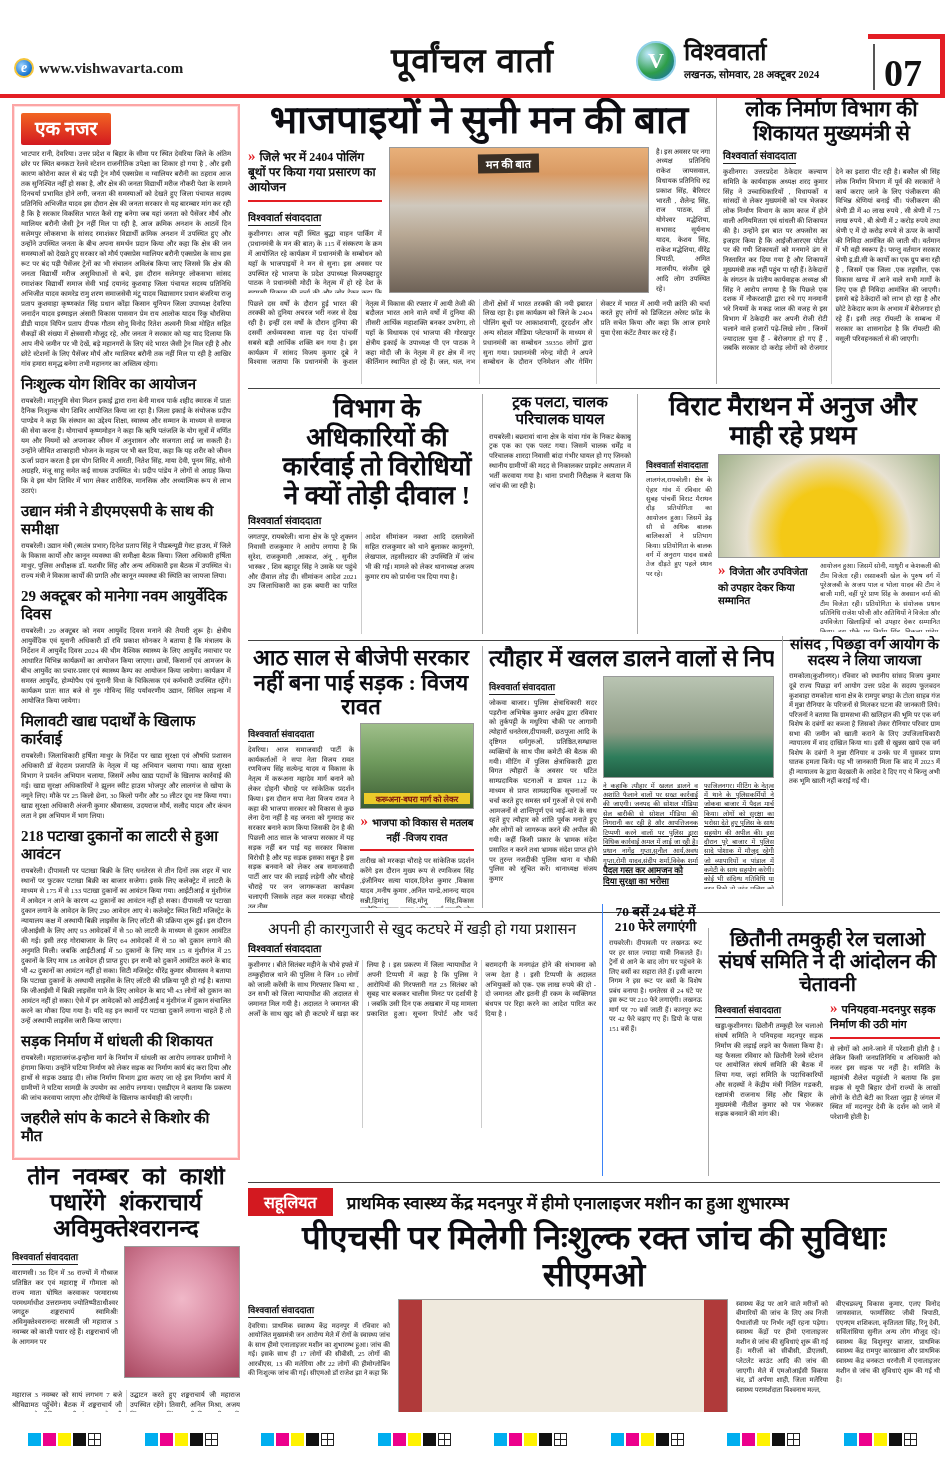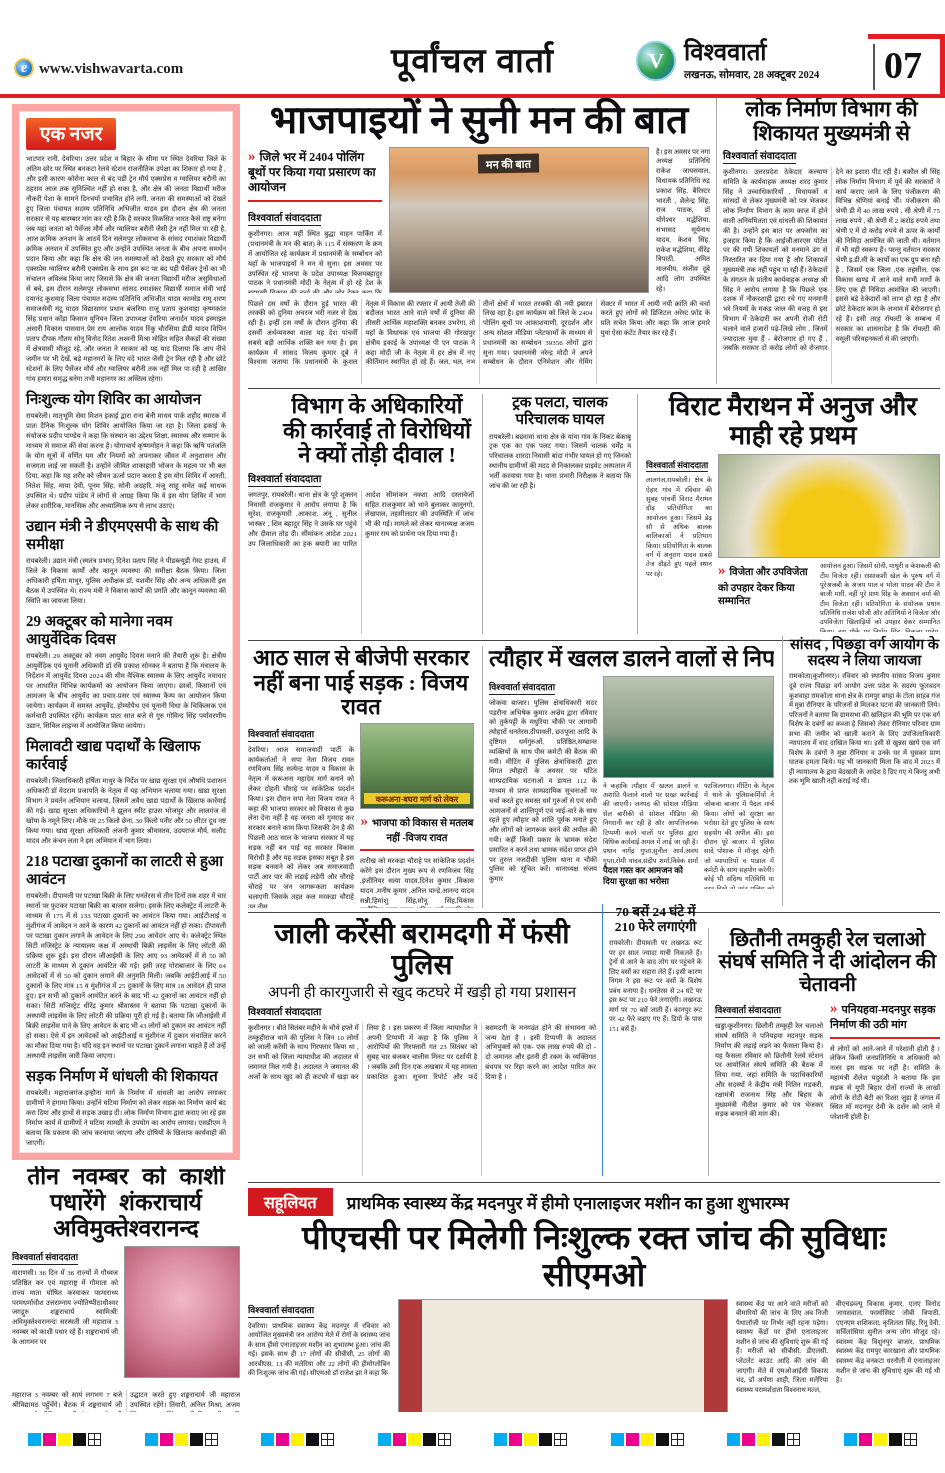--- a/index.html
+++ b/index.html
@@ -28,21 +28,21 @@
   .cols2{columns:2;column-gap:8px;column-rule:1px solid #ccc;}
   .cols3{columns:3;column-gap:8px;column-rule:1px solid #ccc;}
   .cols4{columns:4;column-gap:8px;column-rule:1px solid #ccc;}
   .kick{font-weight:bold;font-size:12px;line-height:1.25;}
   .chev{color:#e31e24;font-weight:bold;font-size:15px;margin-right:4px;}
   .redline{height:2px;background:#e31e24;margin:5px 0;}
   .photo{position:relative;overflow:hidden;border:1px solid #999;box-sizing:border-box;}
   .caption{font-weight:bold;font-size:10px;line-height:1.3;}
   .sep-h{background:#444;height:1px;}
   
-  .rail{border:7px solid #fca5a5;box-shadow:0 0 0 1px #fdd inset;padding:5px 7px;box-sizing:border-box;overflow:hidden;}
+  .rail{border:2px solid #fca5a5;box-shadow:0 0 0 1px #fdd inset;padding:5px 7px;box-sizing:border-box;overflow:hidden;}
   .one-look-tab{background:linear-gradient(180deg,#f26522,#d31920);color:#fff;font-weight:bold;font-size:19px;
                 padding:2px 14px 4px;display:inline-block;border-radius:2px;margin:2px 0 4px;}
   .rail-hl{font-size:15px;font-weight:bold;line-height:1.2;margin:6px 0 3px;}
   .rail-body{font-size:6.9px;line-height:1.45;text-align:justify;color:#1c1c1c;}
   
   .label-box{background:#d31920;color:#fff;font-weight:bold;font-size:16px;padding:3px 16px;display:inline-block;}
   .kicker-strip{font-weight:bold;font-size:17px;}
   .subhead{font-weight:normal;font-size:15px;text-align:center;}
   
   .ph-crowd{background:linear-gradient(180deg,#e8b07a 0%,#d99a63 18%,#cfc8bd 40%,#b8a894 60%,#6e6257 100%);}
@@ -74,21 +74,21 @@
   <div class="abs page-title" style="left:0;top:36px;width:945px;text-align:center;">पूर्वांचल वार्ता</div>
   <div class="abs brand" style="left:636px;top:40px;">
     <span class="brand-logo">V</span>
     <span>
       <div class="brand-name">विश्ववार्ता</div>
       <div class="brand-date">लखनऊ,  सोमवार, 28 अक्टूबर 2024</div>
     </span>
   </div>
   <div class="abs vline" style="left:873px;top:44px;height:46px;"></div>
   <div class="abs pageno-frame" style="left:868px;top:34px;width:72px;height:56px;"></div>
-  <div class="abs pageno" style="left:884px;top:46px;">07</div>
+  <div class="abs pageno" style="left:884px;top:54px;">07</div>
   <div class="abs header-rule" style="left:0;top:94px;width:945px;height:4px;"></div>
 
   <div class="abs rail" style="left:12px;top:104px;width:228px;height:1056px;">
     <span class="one-look-tab">एक नजर</span>
 
     <div>
       <div class="rail-body" style="max-height:252px;overflow:hidden;">भाटपार रानी, देवरिया। उत्तर प्रदेश व बिहार के सीमा पर स्थित देवरिया जिले के अंतिम छोर पर स्थित बनकटा रेलवे स्टेशन राजनीतिक उपेक्षा का शिकार हो गया है , और इसी कारण कोरोना काल से बंद पड़ी ट्रेन मौर्य एक्सप्रेस व ग्वालियर बरौनी का ठहराव आज तक सुनिश्चित नहीं हो सका है, और क्षेत्र की जनता विद्यार्थी मरीज नौकरी पेशा के सामने दिनचर्या प्रभावित होने लगी, जनता की समस्याओं को देखते हुए जिला पंचायत सदस्य प्रतिनिधि अभिजीत यादव इस दौरान क्षेत्र की जनता सरकार से यह बारम्बार मांग कर रही है कि है सरकार विकसित भारत कैसे राष्ट्र बनेगा जब यहां जनता को पैसेंजर मौर्य और ग्वालियर बरौनी जैसी ट्रेन नहीं मिल पा रही है, आज क्रमिक अनशन के आठवें दिन सलेमपुर लोकसभा के सांसद रमाशंकर विद्यार्थी क्रमिक अनशन में उपस्थित हुए और उन्होंने उपस्थित जनता के बीच अपना समर्थन प्रदान किया और कहा कि क्षेत्र की जन समस्याओं को देखते हुए सरकार को मौर्य एक्सप्रेस ग्वालियर बरौनी एक्सप्रेस के साथ इस रूट पर बंद पड़ी पैसेंजर ट्रेनों का भी संचालन अविलंब किया जाए जिससे कि क्षेत्र की जनता विद्यार्थी मरीज असुविधाओं से बचे, इस दौरान सलेमपुर लोकसभा सांसद रमाशंकर विद्यार्थी समाज सेवी भाई दयानंद कुशवाह जिला पंचायत सदस्य प्रतिनिधि अभिजीत यादव कामरेड रामु शरण समाजसेवी मंटू यादव विद्यासागर प्रधान बंजरिया राजू प्रताप कुशवाहा कृष्णकांत सिंह प्रधान कोंड़ा किसान यूनियन जिला उपाध्यक्ष देवरिया जनार्दन यादव इस्माइल अंसारी विकास पासवान प्रेम राय आलोक यादव रिंकु चौरसिया डीडी यादव विपिन प्रताप दीपक गौतम सोनू विनोद रितेश अश्वनी मिश्रा मोहित सहित सैकड़ों की संख्या में क्षेत्रवासी मौजूद रहे, और जनता ने सरकार को यह याद दिलाया कि आप नीचे जमीन पर भी देखें, बड़े महानगरों के लिए वंदे भारत जैसी ट्रेन मिल रही है और छोटे स्टेशनों के लिए पैसेंजर मौर्य और ग्वालियर बरौनी तक नहीं मिल पा रही है आखिर गांव हमारा समृद्ध बनेगा तभी महानगर का अस्तित्व रहेगा।</div>
     </div>
     <div>
       <div class="rail-hl">निःशुल्क योग शिविर का आयोजन</div>
@@ -139,21 +139,21 @@
 
   <div class="abs" style="left:716px;top:98px;width:224px;height:286px;overflow:hidden;border-left:1px solid #aaa;padding-left:6px;box-sizing:border-box;">
     <div class="hl" style="font-size:21px;">लोक निर्माण विभाग की शिकायत मुख्यमंत्री से</div>
     <div class="byline">विश्ववार्ता संवाददाता</div>
     <div class="body cols2" style="height:218px;">कुशीनगर। उत्तरप्रदेश ठेकेदार कल्याण समिति के कार्यवाहक अध्यक्ष शरद कुमार सिंह ने उच्चाधिकारियों , विधायकों व सांसदों से लेकर मुख्यमंत्री को पत्र भेजकर लोक निर्माण विभाग के काम काज में होने वाली अनियमितता एवं धांधली की शिकायत की है। उन्होंने इस बात पर अफसोस का इजहार किया है कि आईजीआरएस पोर्टल पर की गयी शिकायतों को मनमाने ढंग से निस्तारित कर दिया गया है और शिकायतें मुख्यमंत्री तक नहीं पहुंच पा रही हैं। ठेकेदारों के संगठन के प्रांतीय कार्यवाहक अध्यक्ष श्री सिंह ने आरोप लगाया है कि पिछले एक दशक में नौकरशाही द्वारा रचे गए मनमानी भरे नियमों के मकड़ जाल की वजह से इस विभाग में ठेकेदारी कर अपनी रोजी रोटी चलाने वाले हजारों पढ़े-लिखे लोग , जिनमें ज्यादातर युवा हैं - बेरोजगार हो गए हैं , जबकि सरकार दो करोड़ लोगों को रोजगार देने का इशारा पीट रही है। बकौल श्री सिंह लोक निर्माण विभाग में पूर्व की सरकारों ने कार्य कराए जाने के लिए पंजीकरण की विभिन्न श्रेणियां बनाई थीं। पंजीकरण की श्रेणी डी में 40 लाख रुपये , सी श्रेणी में 75 लाख रुपये , बी श्रेणी में 2 करोड़ रुपये तथा श्रेणी ए में दो करोड़ रुपये से ऊपर के कार्यों की निविदा आमंत्रित की जाती थी। वर्तमान में भी वही स्वरूप है। परन्तु वर्तमान सरकार श्रेणी इ,डी,सी के कार्यों का एक ग्रुप बना रही है , जिसमें एक जिला ,एक तहसील, एक विकास खण्ड में आने वाले सभी मार्गों के लिए एक ही निविदा आमंत्रित की जाएगी। इससे बड़े ठेकेदारों को लाभ हो रहा है और छोटे ठेकेदार काम के अभाव में बेरोजगार हो रहे हैं। इसी तरह रॉयल्टी के सम्बन्ध में सरकार का शासनादेश है कि रॉयल्टी की वसूली परिवहनकर्ता से की जाएगी।</div>
   </div>
 
   <div class="abs sep-h" style="left:248px;top:388px;width:692px;"></div>
 
   <div class="abs" style="left:248px;top:394px;width:226px;height:240px;overflow:hidden;">
-    <div class="hl" style="font-size:22px;margin-left:32px;">विभाग के अधिकारियों की कार्रवाई तो विरोधियों ने क्यों तोड़ी दीवाल !</div>
+    <div class="hl" style="font-size:26px;margin-left:32px;">विभाग के अधिकारियों की कार्रवाई तो विरोधियों ने क्यों तोड़ी दीवाल !</div>
     <div class="byline">विश्ववार्ता संवाददाता</div>
     <div class="body cols2" style="height:158px;">जगतपुर, रायबरेली। थाना क्षेत्र के पूरे शुक्लन निवासी राजकुमार ने आरोप लगाया है कि सुरेश, राजकुमारी ,आकाश, अंनू , सुनील भास्कर , शिव बहादुर सिंह ने उसके घर पहुंचे और दीवाल तोड़ दी। सीमांकन आदेश 2021 उप जिलाधिकारी का हक बयारी का पारित आदेश सीमांकन नक्शा आदि दस्तावेजों सहित राजकुमार को थाने बुलाकर कानूनगो, लेखपाल, तहसीलदार की उपस्थिति में जांच भी की गई। मामले को लेकर थानाध्यक्ष अजय कुमार राय को प्रार्थना पत्र दिया गया है।</div>
   </div>
 
   <div class="abs" style="left:482px;top:394px;width:156px;height:240px;overflow:hidden;border-left:1px solid #aaa;border-right:1px solid #aaa;padding:0 6px;box-sizing:border-box;">
     <div class="hl" style="font-size:15px;">ट्रक पलटा, चालक परिचालक घायल</div>
     <div class="body" style="height:198px;margin-top:4px;">रायबरेली। बछरावां थाना क्षेत्र के यांवा गांव के निकट बेकाबू ट्रक एक का एक पलट गया। जिसमें चालक धर्मेंद्र व परिचालक शारदा निवासी बांदा गंभीर घायल हो गए जिनको स्थानीय ग्रामीणों की मदद से निकालकर प्राइवेट अस्पताल में भर्ती करवाया गया है। थाना प्रभारी निरीक्षक ने बताया कि जांच की जा रही है।</div>
   </div>
 
   <div class="abs" style="left:646px;top:392px;width:294px;height:240px;overflow:hidden;">
@@ -195,40 +195,39 @@
 
   <div class="abs" style="left:482px;top:646px;width:292px;height:262px;overflow:hidden;border-left:1px solid #aaa;padding-left:6px;box-sizing:border-box;">
     <div class="hl" style="font-size:23px;white-space:nowrap;">त्यौहार में खलल डालने वालों से निपटेगी पुलिस</div>
     <div style="display:flex;gap:6px;margin-top:4px;height:218px;">
       <div style="width:108px;flex:none;">
         <div class="byline" style="font-size:9px;">विश्ववार्ता संवाददाता</div>
         <div class="body" style="height:196px;">जोकवा बाजार। पुलिस क्षेत्राधिकारी सदर पड़रौना अभिषेक कुमार अज्रेय द्वारा रविवार को तुर्कपट्टी के मधुरिया चौकी पर आगामी त्योहारों धनतेरस,दीपावली, छठपूजा आदि के दृष्टिगत धर्मगुरुओं, प्रतिष्ठित,सम्भ्रान्त व्यक्तियों के साथ पीस कमेटी की बैठक की गयी। मीटिंग में पुलिस क्षेत्राधिकारी द्वारा विगत त्यौहारों के अवसर पर घटित साम्प्रदायिक घटनाओं व डायल 112 के माध्यम से प्राप्त साम्प्रदायिक सूचनाओं पर चर्चा करते हुए समस्त धर्म गुरुओं से एवं सभी आमजनों से शान्तिपूर्ण एवं भाई-चारे के साथ रहते हुए त्यौहार को शांति पूर्वक मनाते हुए और लोगों को जागरूक करने की अपील की गयी। कहीं किसी प्रकार के भ्रामक संदेश प्रसारित न करने तथा भ्रामक संदेश प्राप्त होने पर तुरन्त नजदीकी पुलिस थाना व चौकी पुलिस को सूचित करें। थानाध्यक्ष संजय कुमार</div>
       </div>
       <div style="flex:1;overflow:hidden;">
         <div class="photo ph-meet" style="width:100%;height:102px;"></div>
-        <div style="display:flex;gap:6px;margin-top:3px;">
+        <div style="display:flex;gap:6px;margin-top:3px;text-decoration:underline;">
           <div style="flex:1;">
             <div class="body" style="height:84px;font-size:6.6px;">ने कहाकि त्यौहार में खलल डालने व अशांति फैलाने वालों पर सख्त कार्रवाई की जाएगी। जनपद की सोशल मीडिया सेल बारीकी से सोशल मीडिया की निगरानी कर रही है और आपत्तिजनक टिप्पणी करने वालों पर पुलिस द्वारा विधिक कार्रवाई अमल में लाई जा रही है। प्रधान नागेंद्र गुप्ता,सुनील आर्य,अवध गुप्ता,रोमी यादव,संदीप शर्मा,विवेक शर्मा आदि शामिल रहे।</div>
             <div class="caption" style="font-size:8.5px;">पैदल गस्त कर आमजन को दिया सुरक्षा का भरोसा</div>
           </div>
           <div class="body" style="width:70px;flex:none;height:108px;font-size:6.6px;">फाजिलनगर। मीटिंग के नेतृत्व में थाने के पुलिसकर्मियों ने जोकवा बाजार में पैदल मार्च किया। लोगों को सुरक्षा का भरोसा देते हुए पुलिस के साथ सहयोग की अपील की। इस दौरान पूरे बाजार में पुलिस सादे पोशाक में मौजूद रहेगी जो व्यापारियों व पांडाल में कमेटी के साथ सहयोग करेगी। कोई भी संदिग्ध गतिविधि या वस्तु दिखे तो तुरंत पुलिस को सूचित करें। समय रहते मिली सूचना से बड़ी घटना रोकी जा सकती है।</div>
         </div>
       </div>
     </div>
   </div>
 
   <div class="abs" style="left:782px;top:636px;width:158px;height:270px;overflow:hidden;border-left:1px solid #aaa;padding-left:6px;box-sizing:border-box;">
     <div class="hl" style="font-size:14.5px;">सांसद , पिछड़ा वर्ग आयोग के सदस्य ने लिया जायजा</div>
     <div class="body" style="height:228px;margin-top:3px;font-size:6.7px;">रामकोला(कुशीनगर)। रविवार को स्थानीय सांसद विजय कुमार दूबे राज्य पिछड़ा वर्ग आयोग उत्तर प्रदेश के सदस्य फूलबदन कुशवाहा रामकोला थाना क्षेत्र के रामपुर बगहा के टोला साहब गंज में मुन्ना रौनियार के परिजनों से मिलकर घटना की जानकारी लिये। परिजनों ने बताया कि ग्रामसभा की खलिहान की भूमि पर एक वर्ग विशेष के दबंगों का कब्जा है जिसको लेकर रौनियार परिवार ग्राम सभा की जमीन को खाली कराने के लिए उपजिलाधिकारी न्यायालय में वाद दाखिल किया था। इसी से खुन्नस खाये एक वर्ग विशेष के दबंगों ने मुन्ना रौनियार व उनके घर में घुसकर प्राण घातक हमला किये। यह भी जानकारी मिला कि बाद में 2023 में ही न्यायालय के द्वारा बेदखली के आदेश दे दिए गए थे किन्तु अभी तक भूमि खाली नहीं कराई गई थी।</div>
   </div>
 
   <div class="abs sep-h" style="left:248px;top:912px;width:692px;"></div>
 
   <div class="abs" style="left:248px;top:918px;width:348px;height:258px;overflow:hidden;">
-    <div class="hl" style="font-size:28px;">जाली करेंसी बरामदगी में फंसी पुलिस</div>
     <div class="subhead">अपनी ही कारगुजारी से खुद कटघरे में खड़ी हो गया प्रशासन</div>
     <div class="byline">विश्ववार्ता संवाददाता</div>
     <div class="body cols3" style="height:168px;">कुशीनगर । बीते सितंबर महीने के चौथे हफ्ते में तम्कुहीराज थाने की पुलिस ने जिन 10 लोगों को जाली करेंसी के साथ गिरफ्तार किया था , उन सभी को जिला न्यायाधीश की अदालत से जमानत मिल गयी है। अदालत ने जमानत की अर्जों के साथ खुद को ही कटघरे में खड़ा कर लिया है । इस प्रकरण में जिला न्यायाधीश ने अपनी टिप्पणी में कहा है कि पुलिस ने आरोपियों की गिरफ्तारी गत 23 सितंबर को सुबह चार बजकर चालीस मिनट पर दर्शायी है । जबकि उसी दिन एक अखबार में यह मामला प्रकाशित हुआ। सूचना रिपोर्ट और फर्द बरामदगी के मनगढ़ंत होने की संभावना को जन्म देता है । इसी टिप्पणी के अदालत अभियुक्तों को एक- एक लाख रुपये की दो - दो जमानत और इतनी ही रकम के व्यक्तिगत बंधपत्र पर रिहा करने का आदेश पारित कर दिया है ।</div>
   </div>
 
   <div class="abs" style="left:602px;top:904px;width:100px;height:272px;overflow:hidden;border-left:1px solid #3b82f6;padding-left:6px;box-sizing:border-box;">
     <div class="hl" style="font-size:13.5px;">70 बसें 24 घंटे में 210 फेरे लगाएंगी</div>
     <div class="body" style="height:216px;margin-top:4px;font-size:6.7px;">रायबरेली। दीपावली पर लखनऊ रूट पर हर साल ज्यादा यात्री निकलते हैं। ट्रेनों से आने के बाद लोग घर पहुंचने के लिए बसों का सहारा लेते हैं। इसी कारण निगम ने इस रूट पर बसों के विशेष प्रबंध बनाया है। धनतेरस से 24 घंटे पर इस रूट पर 210 फेरे लगाएंगी। लखनऊ मार्ग पर 70 बसें जाती हैं। कानपुर रूट पर 42 फेरे बढ़ाए गए हैं। डिपो के पास 151 बसें हैं।</div>
   </div>
 

